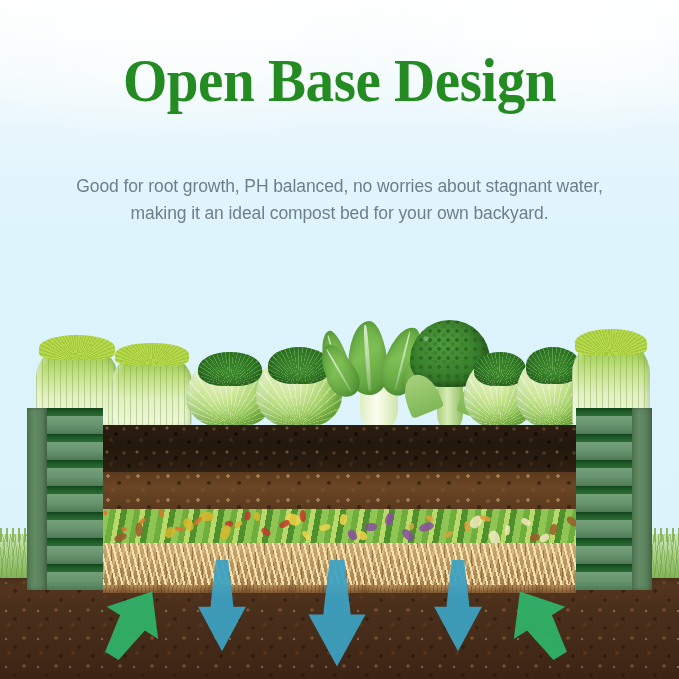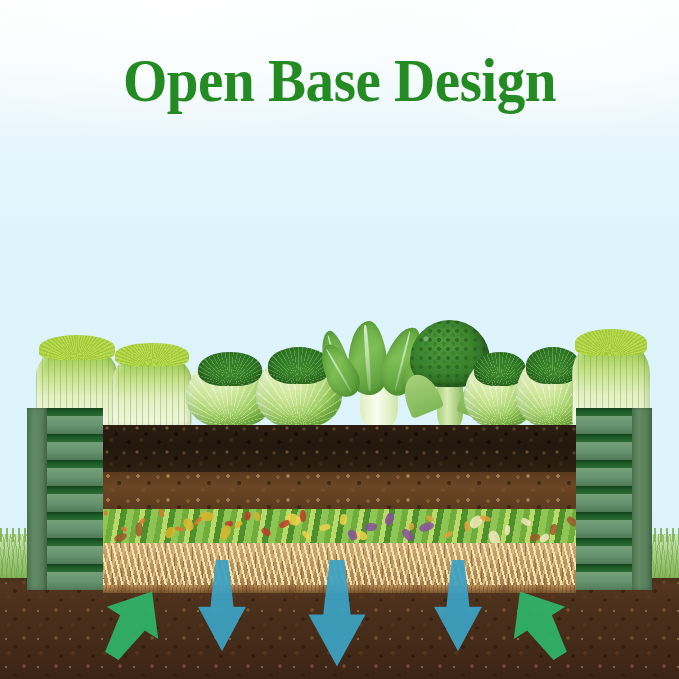--- a/index.html
+++ b/index.html
@@ -269,20 +269,22 @@
 </style>
 </head>
 <body>
 
 <div id="stage">
 
   <div class="sky"></div>
 
   <div class="headline">Open Base Design</div>
   <div class="subtitle">
+    <div>Good for root growth, PH balanced, no worries about stagnant water,</div>
+    <div>making it an ideal compost bed for your own backyard.</div>
   </div>
 
   <div class="grass"></div>
   <div class="ground"></div>
   <div class="ground-top-edge"></div>
 
   <div class="veg-row" id="vegRow">
       <div class="veg napa" style="left: 36px; top: 48px; width: 82px; height: 84px;">
         <div class="leaf" style="left: 0px; width: 100%; height: 100%;"></div>
         <div class="frill"></div>

